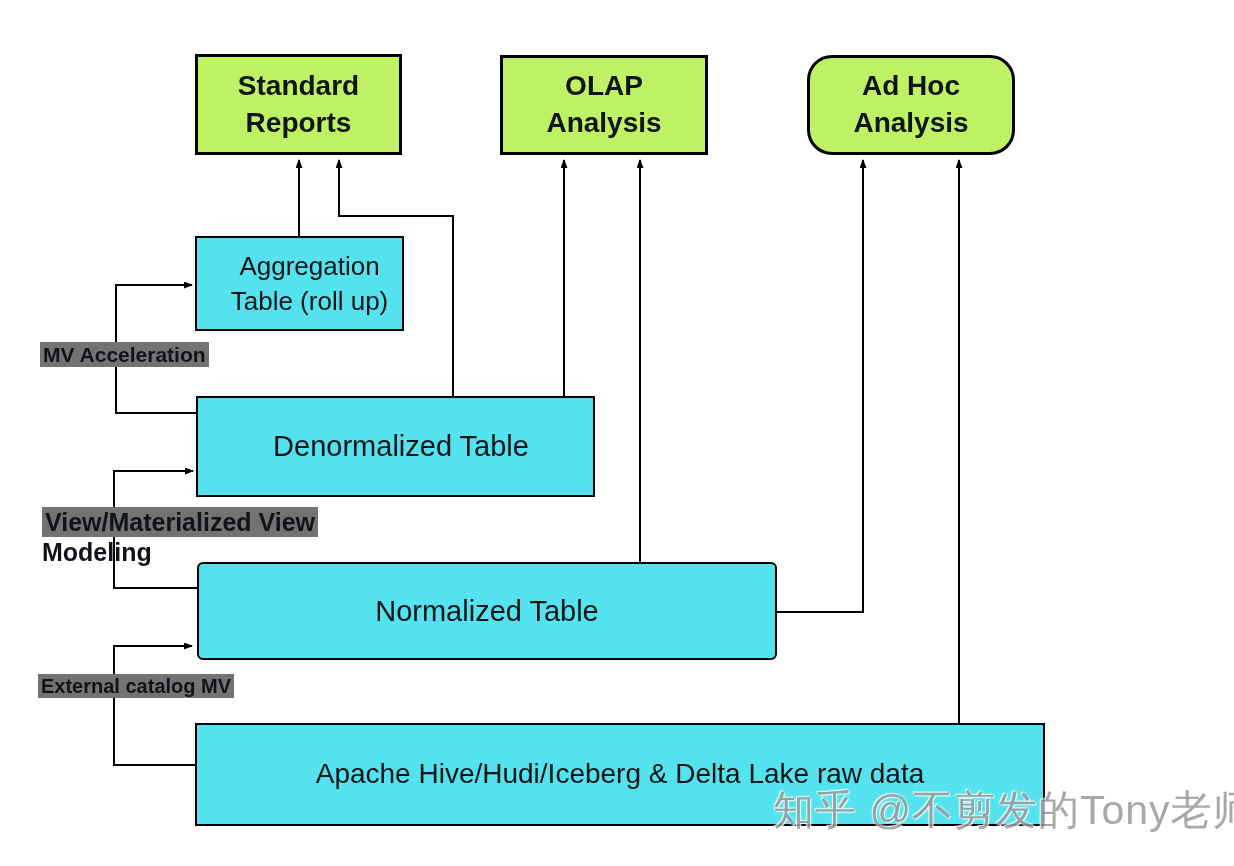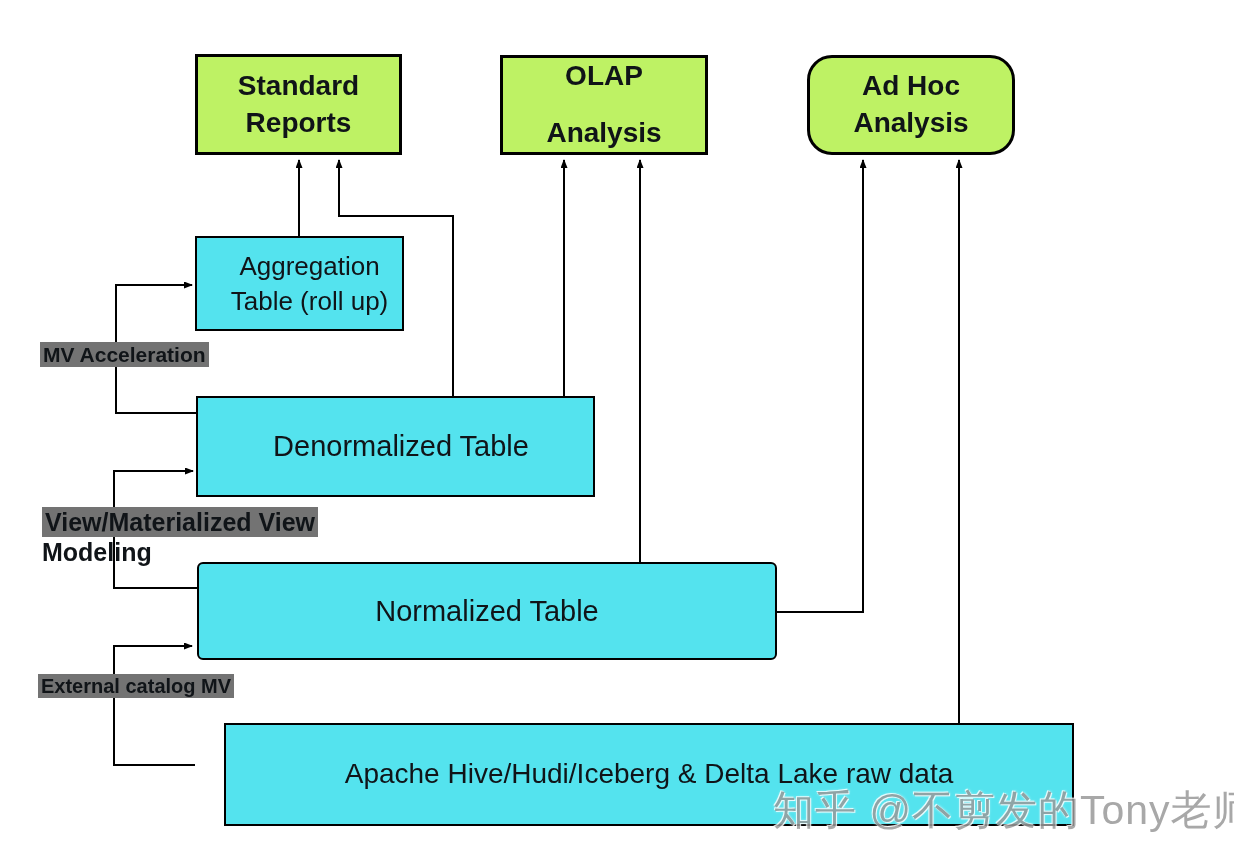--- a/index.html
+++ b/index.html
@@ -65,21 +65,21 @@
 
   <div class="edge-label" style="left:38px;top:675px;font-size:20px;">
     <span class="bg-white">External catalog MV</span>
   </div>
 
   <div class="node node-analysis" style="left:195px;top:54px;width:207px;height:101px;">
     <span>Standard</span>
     <span>Reports</span>
   </div>
 
-  <div class="node node-analysis" style="left:500px;top:55px;width:208px;height:100px;justify-content:space-between;">
+  <div class="node node-analysis" style="left:500px;top:55px;width:208px;height:100px;">
     <span>OLAP</span>
     <span>Analysis</span>
   </div>
 
   <div class="node node-analysis" style="left:807px;top:55px;width:208px;height:100px;border-radius:25px;">
     <span>Ad Hoc</span>
     <span>Analysis</span>
   </div>
 
   <div class="node node-table node-agg" style="left:195px;top:236px;width:209px;height:95px;">
@@ -88,19 +88,19 @@
   </div>
 
   <div class="node node-table" style="left:196px;top:396px;width:399px;height:101px;padding-left:11px;">
     <span>Denormalized Table</span>
   </div>
 
   <div class="node node-table" style="left:197px;top:562px;width:580px;height:98px;border-radius:6px;">
     <span>Normalized Table</span>
   </div>
 
-  <div class="node node-table" style="left:195px;top:723px;width:850px;height:103px;font-size:28px;margin-left:29px;">
+  <div class="node node-table" style="left:195px;top:723px;width:850px;height:103px;font-size:28px;">
     <span>Apache Hive/Hudi/Iceberg &amp; Delta Lake raw data</span>
   </div>
 
   <div class="watermark" style="left:773px;top:783px;">知乎 @不剪发的Tony老师</div>
 
 </div>
 
 </body></html>

